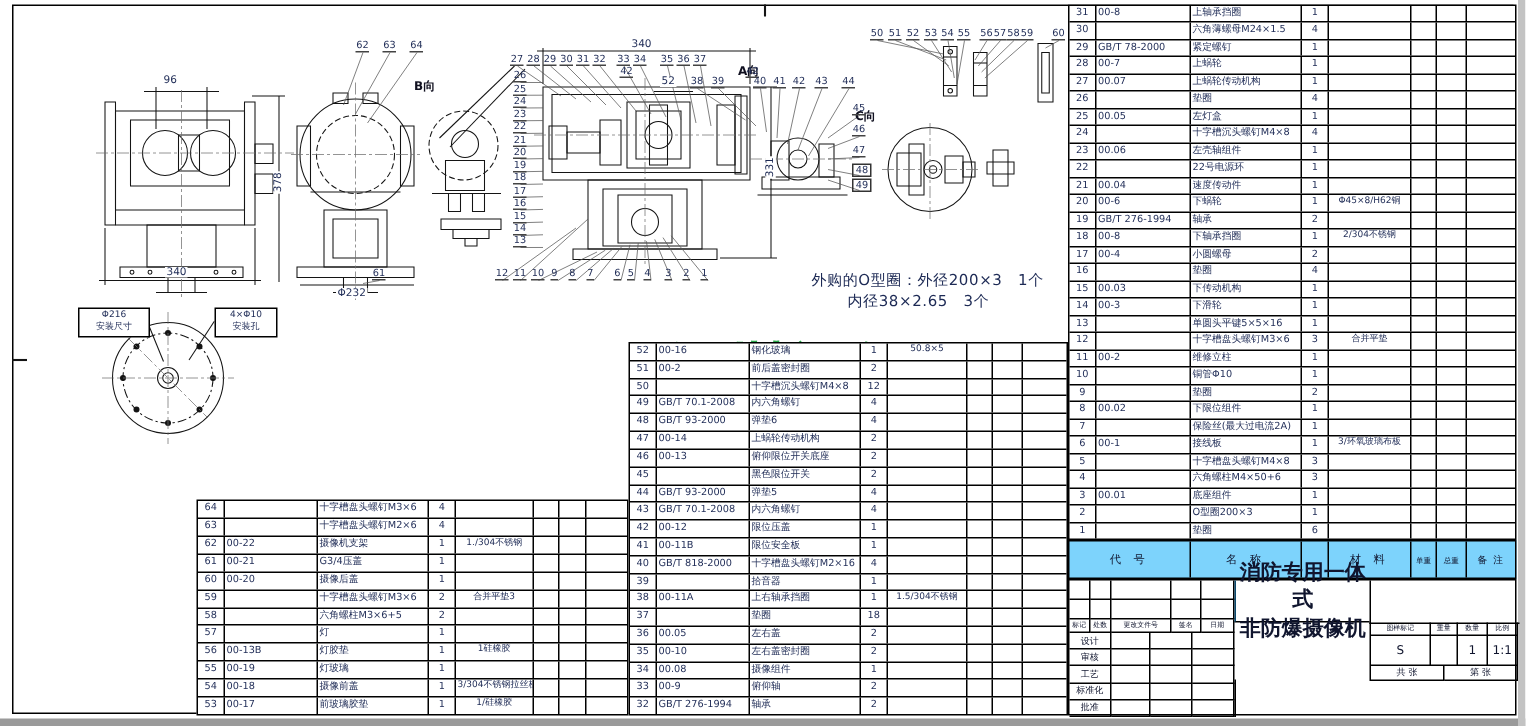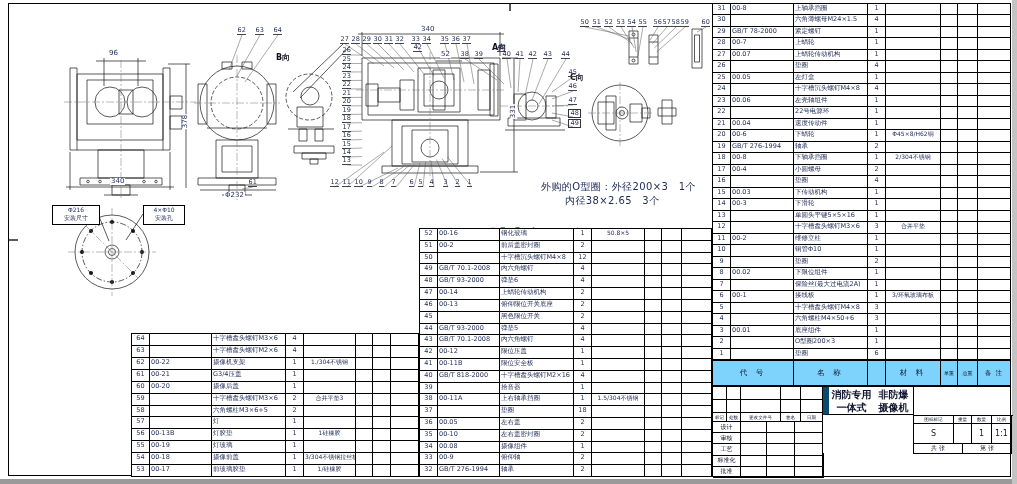--- a/index.html
+++ b/index.html
@@ -1050,21 +1050,21 @@
         <div class="gcell" style="font-size: 6px;"></div>
       </div>
       <div class="grid" style="height: 20%; grid-template-columns: 28px 26px 28px auto;">
         <div class="gcell" style="font-size: 6px;">批准</div>
         <div class="gcell" style="font-size: 6px;"></div>
         <div class="gcell" style="font-size: 6px;"></div>
         <div class="gcell" style="font-size: 6px;"></div>
       </div>
     </div>
 
-  <div class="tbc abs" style="left:110px;top:0;width:90px;height:28px;border-left:6px solid #0c4a6e;border-bottom:1px solid #000;flex-direction:row;font-size:10px;font-weight:bold;line-height:1.3;color:#10152e">
+  <div class="tbc abs" style="left:110px;top:0;width:90px;height:28px;border-left:1px solid #0c4a6e;border-bottom:1px solid #000;flex-direction:column;font-size:14px;font-weight:bold;line-height:1.3;color:#10152e">
     <span>消防专用一体式</span>
     <span>非防爆摄像机</span>
   </div>
 
   <div class="abs" style="left:110px;top:66px;width:90px;height:25px;border-left:1px solid #000"></div>
 
   <div class="abs" style="left:200px;top:0;width:99px;height:28px;border-left:1px solid #000;border-bottom:1px solid #000"></div>
   <div id="markhead" class="grid abs" style="left:200px;top:28px;width:99px;height:9px;border-left:1px solid #000;grid-template-columns:40px 18px 20px auto">
       <div class="gcell">图样标记</div>
       <div class="gcell">重量</div>

